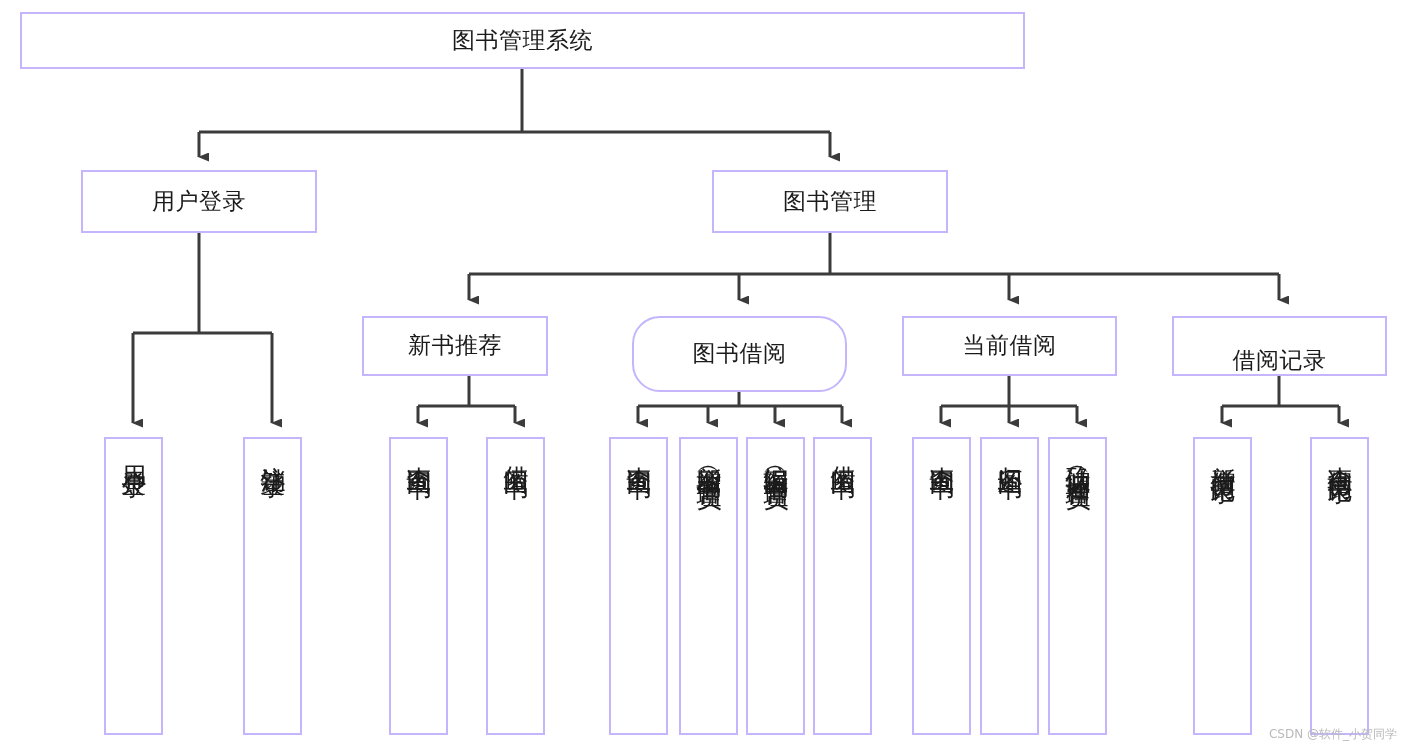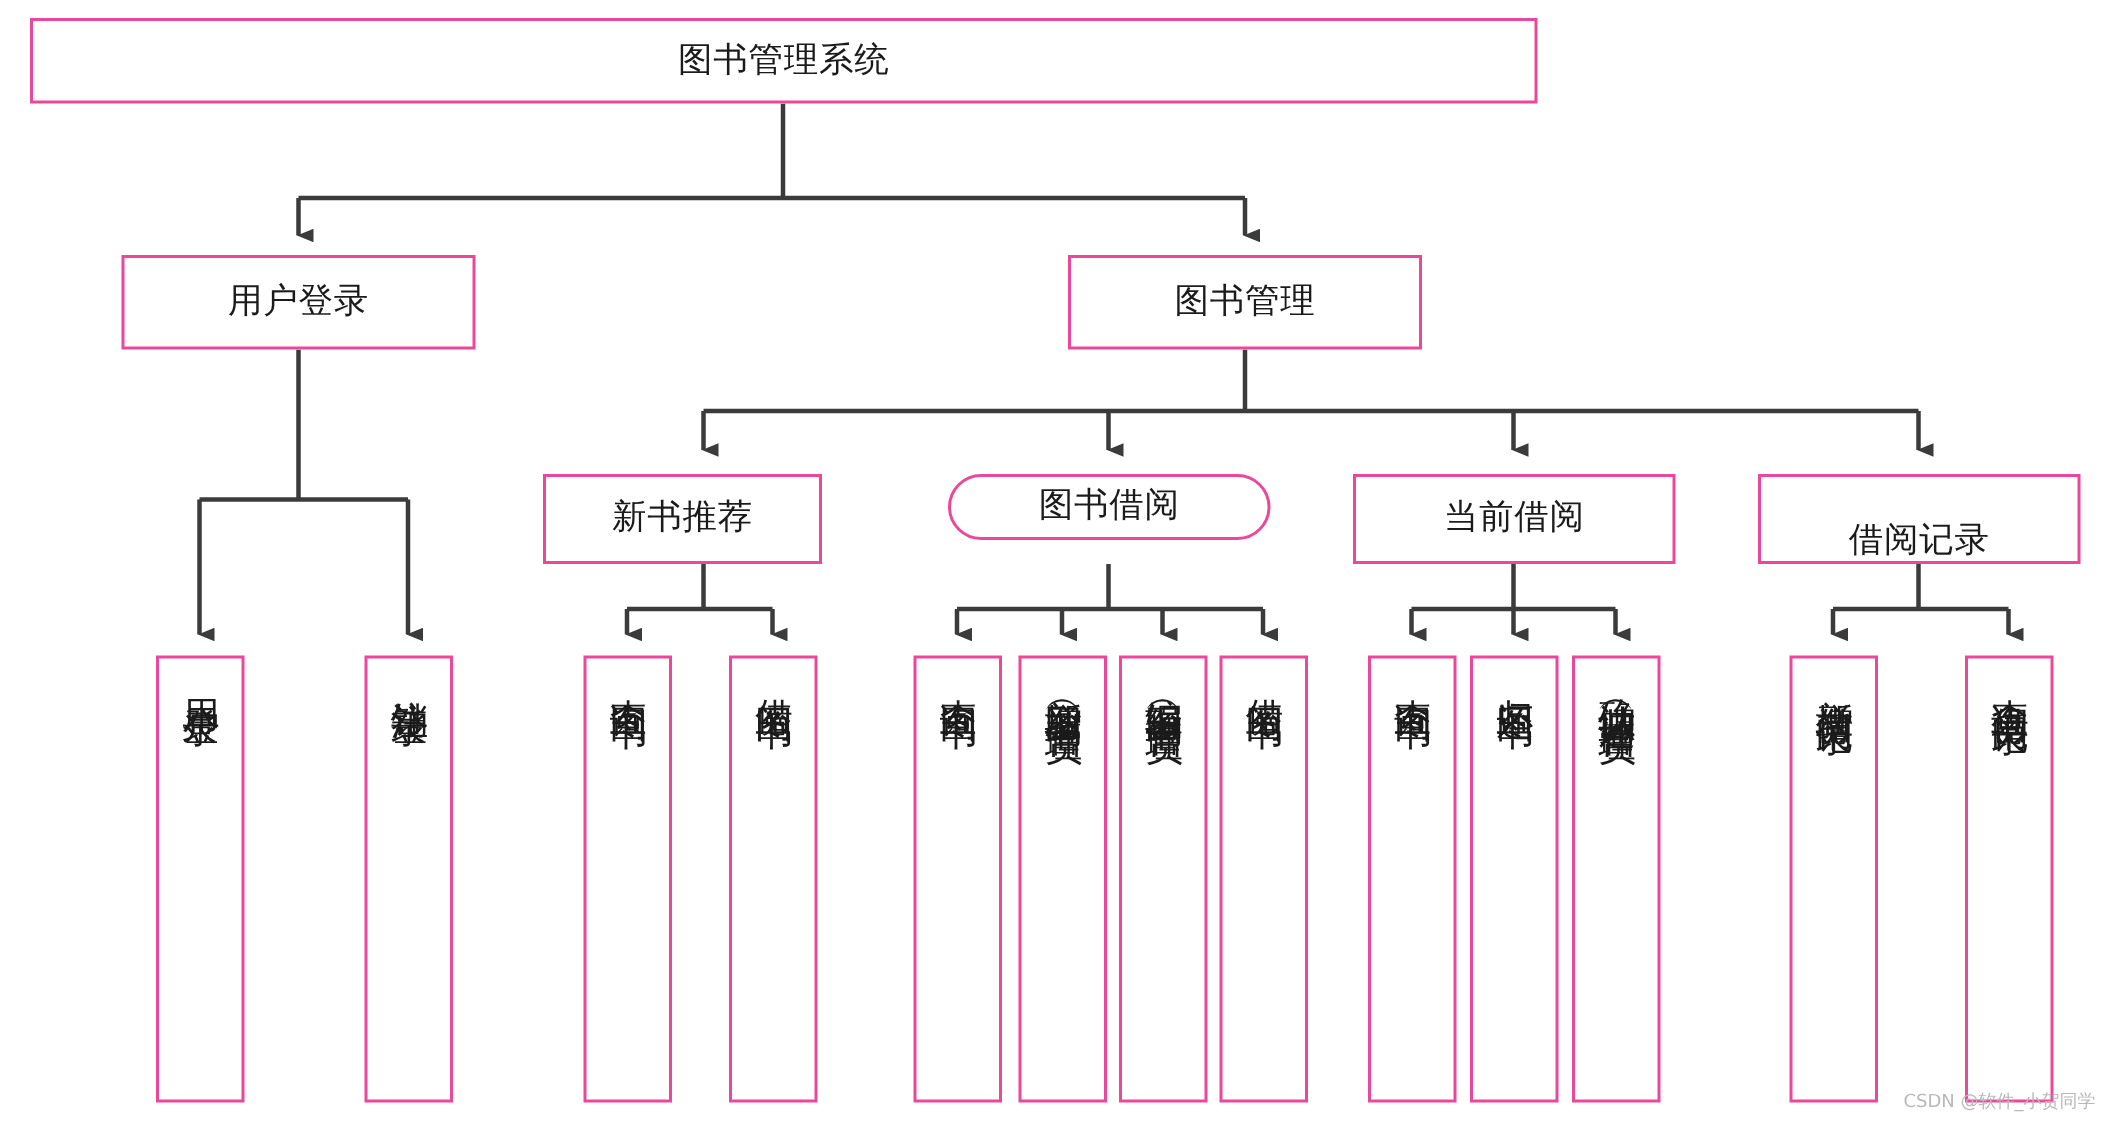--- a/index.html
+++ b/index.html
@@ -22,21 +22,21 @@
     position: absolute;
     left: 0;
     top: 0;
     width: 1405px;
     height: 747px;
   }
   .node {
     position: absolute;
     box-sizing: border-box;
     background: #ffffff;
-    border: 2px solid #ec4899;
+    border: 2px solid #c4b5fd;
     display: flex;
     align-items: center;
     justify-content: center;
     z-index: 2;
   }
   .node-label {
     color: #1b1b1b;
     letter-spacing: 0.5px;
     white-space: nowrap;
     line-height: 1.12;
@@ -144,21 +144,21 @@
   <div class="node horizontal" style="left:81px; top:170px; width:236px; height:63px;">
     <span class="node-label">用户登录</span>
   </div>
   <div class="node horizontal" style="left:712px; top:170px; width:236px; height:63px;">
     <span class="node-label">图书管理</span>
   </div>
 
   <div class="node horizontal" style="left:362px; top:316px; width:186px; height:60px;">
     <span class="node-label">新书推荐</span>
   </div>
-  <div class="node horizontal" style="left:632px; top:316px; width:215px; height:44px;border-radius:28px;">
+  <div class="node horizontal" style="left:632px; top:316px; width:215px; height:76px;border-radius:28px;">
     <span class="node-label">图书借阅</span>
   </div>
   <div class="node horizontal" style="left:902px; top:316px; width:215px; height:60px;">
     <span class="node-label">当前借阅</span>
   </div>
   <div class="node horizontal" style="left:1172px; top:316px; width:215px; height:60px;align-items:flex-end;">
     <span class="node-label">借阅记录</span>
   </div>
 
   <div class="node vertical" style="left:104px; top:437px; width:59px; height:298px;">

